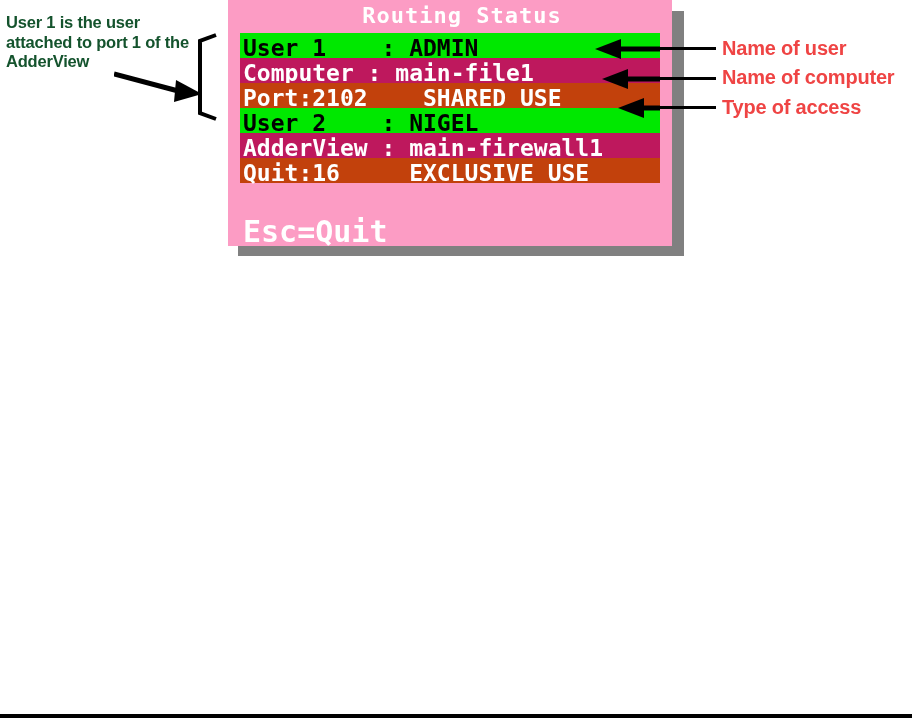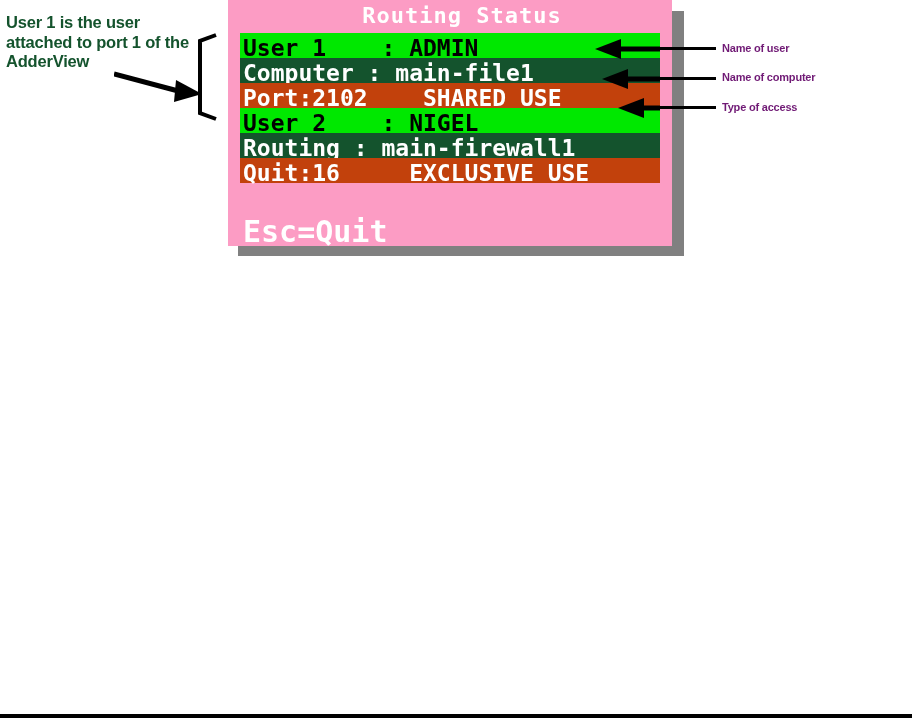--- a/index.html
+++ b/index.html
@@ -98,21 +98,21 @@
     white-space: pre;
     letter-spacing: 0px;
     position: relative;
     padding-left: 36px;
   }
   .osd-row.user {
     background: #00e800;
     color: #000000;
   }
   .osd-row.computer {
-    background: #14532d;
+    background: #be185d;
     color: #ffffff;
   }
   .osd-row.port {
     background: #c2410c;
     color: #ffffff;
   }
   .osd-row .rowtext {
     position: absolute;
     left: 3px;
     top: 0;
@@ -139,23 +139,23 @@
   
   .callout-line {
     position: absolute;
     height: 3px;
     background: #000000;
   }
   .callout-label {
     position: absolute;
     font-family: "Liberation Sans", sans-serif;
     font-weight: bold;
-    font-size: 11px;
+    font-size: 20px;
     line-height: 18px;
-    color: #701a75;
+    color: #ef4444;
     white-space: nowrap;
     letter-spacing: -0.2px;
   }
 
   
   #bottom-rule {
     position: absolute;
     left: 0px;
     top: 714px;
     width: 912px;
@@ -192,21 +192,21 @@
       <span class="rowtext">Computer : main-file1</span>
     </div>
     <div class="osd-row port">
       <span class="rowtext">Port:2102    SHARED USE</span>
     </div>
 
     <div class="osd-row user">
       <span class="rowtext">User 2    : NIGEL</span>
     </div>
     <div class="osd-row computer">
-      <span class="rowtext">Routing : main-firewall1</span>
+      <span class="rowtext">AdderView : main-firewall1</span>
     </div>
     <div class="osd-row port">
       <span class="rowtext">Quit:16     EXCLUSIVE USE</span>
     </div>
 
   </div>
 
   <div id="osd-footer">Esc=Quit</div>
 
 </div>

